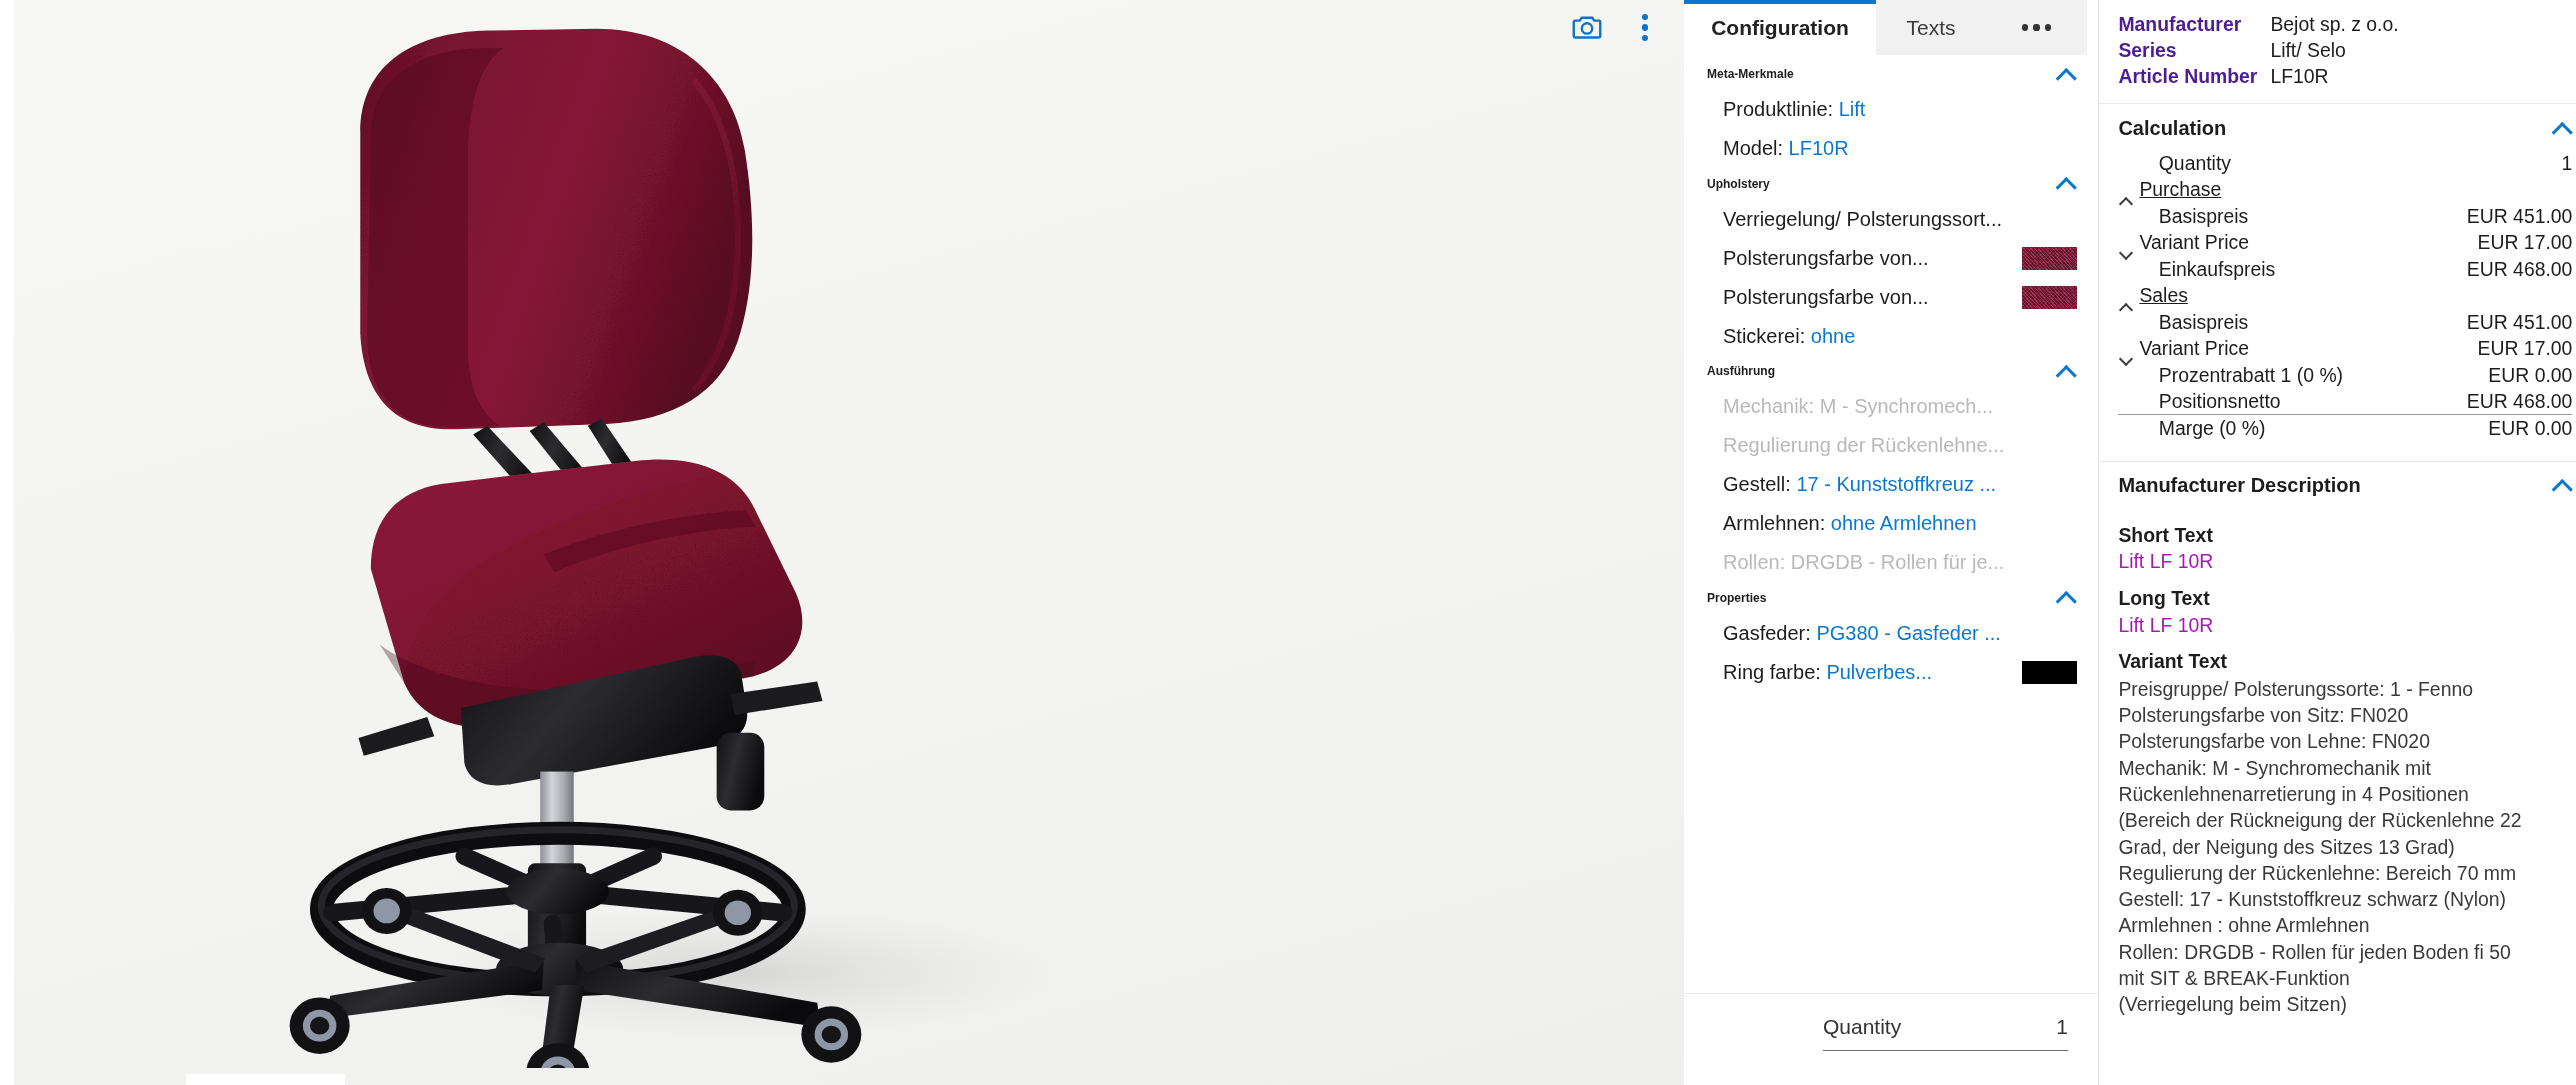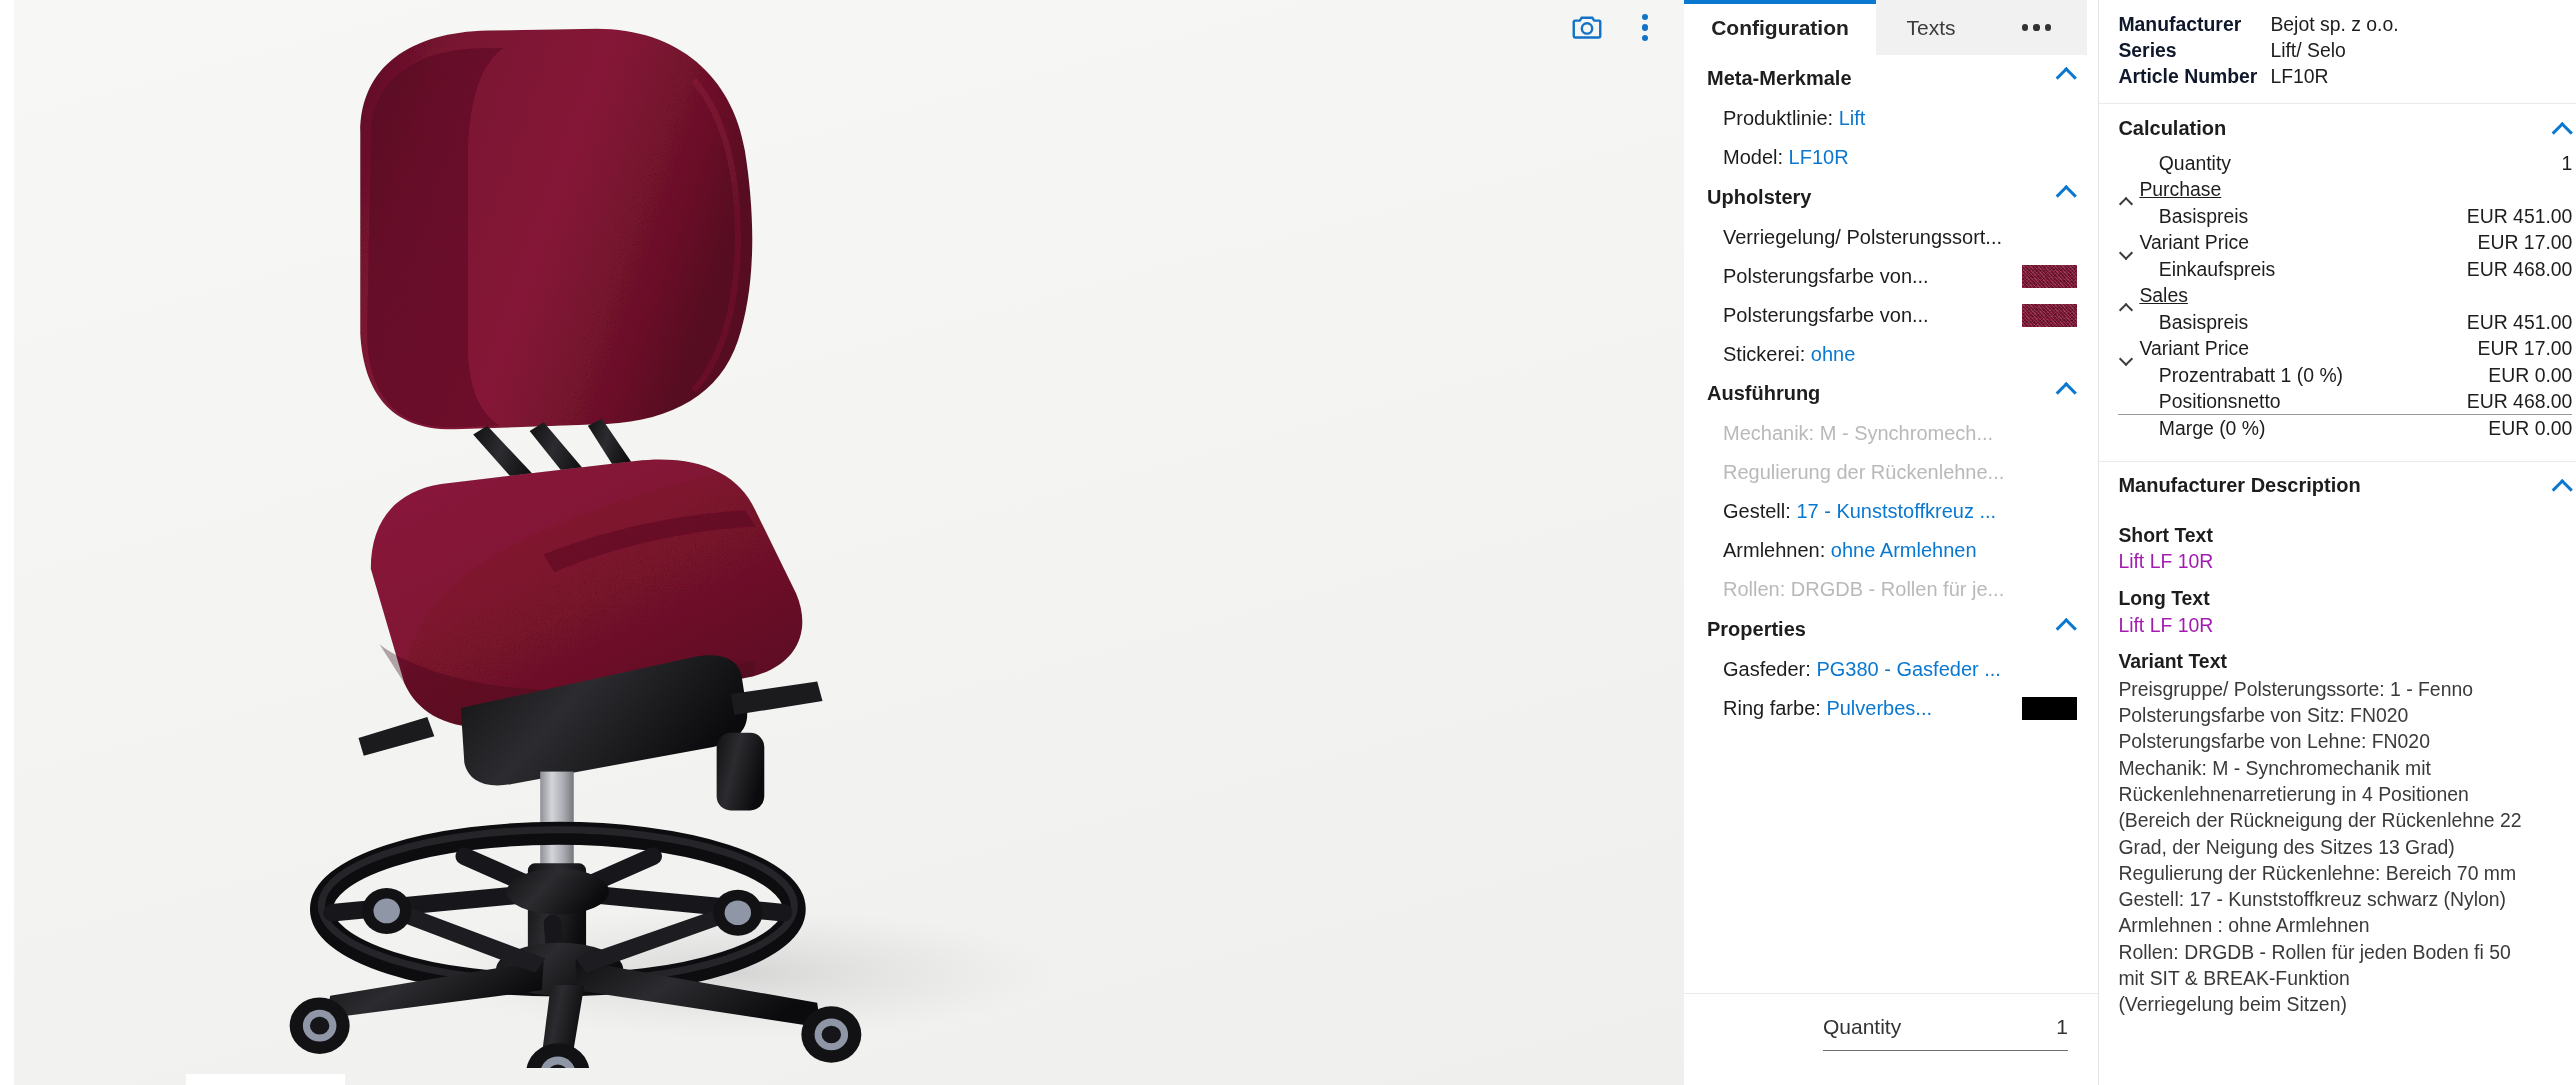--- a/index.html
+++ b/index.html
@@ -70,23 +70,23 @@
   .tab.active::before {
     content: ""; position: absolute; top: 0; left: 0; right: 0;
     height: 4.4px; background: #0a78d1;
   }
   .tab-dots { display: flex; gap: 5.3px; align-items: center; }
   .tab-dots i { width: 6.2px; height: 6.2px; border-radius: 50%; background: #333; display: block; }
 
   .config-scroll { flex: 1; overflow: hidden; padding-top: 3.5px; }
 
   .grp-header {
-    display: flex; justify-content: space-between;
+    display: flex; align-items: center; justify-content: space-between;
     padding: 8.8px 21px 8.8px 23px;
-    font-size: 20px; font-weight: bold; color: #1d1d1d;
+    font-size: 12px; font-weight: bold; color: #1d1d1d;
     cursor: pointer;
   }
   .chev {
     width: 19.4px; height: 12.4px; position: relative; flex: none;
   }
   .chev::before {
     content: ""; position: absolute; left: 1.8px; top: 2.6px;
     width: 11.5px; height: 11.5px;
     border-left: 3.1px solid #0a78d1; border-top: 3.1px solid #0a78d1;
     transform: rotate(45deg);
@@ -137,21 +137,21 @@
     background: #ffffff;
     flex: none;
     overflow: hidden;
     position: relative;
   }
   .meta-block {
     padding: 12.4px 17.6px 14px 19.4px;
     border-bottom: 0.9px solid #eaeaea;
   }
   .meta-row { display: flex; font-size: 19.4px; line-height: 1.32; }
-  .meta-key { width: 152px; font-weight: bold; color: #0f172a; flex: none; }
+  .meta-key { width: 152px; font-weight: bold; color: #4c1d95; flex: none; }
   .meta-val { color: #1d1d1d; }
 
   .sec-header {
     display: flex; align-items: center; justify-content: space-between;
     padding: 12.4px 17.6px 10.6px 19.4px;
     font-size: 20px; font-weight: bold; color: #1d1d1d;
     cursor: pointer;
   }
   .calc-body { padding: 0 17.6px 10.6px 19.4px; }
   .calc-row {

